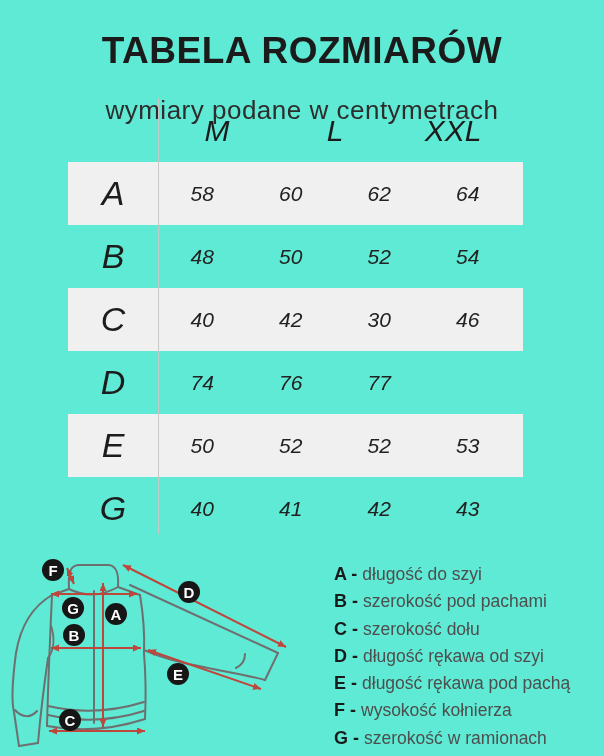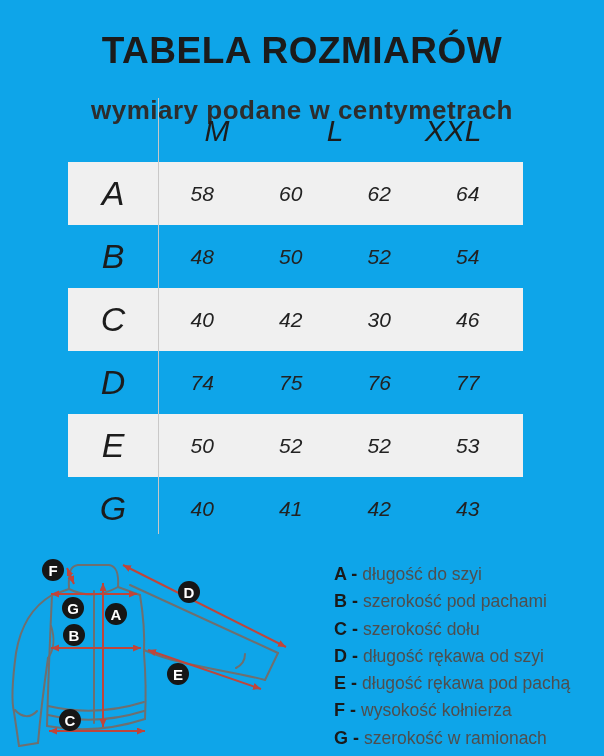--- a/index.html
+++ b/index.html
@@ -1,22 +1,22 @@
 <!DOCTYPE html>
 <html><head>
 <meta charset="utf-8">
 <style>
   html,body{margin:0;padding:0;}
   body{width:604px;height:756px;background:#ffffff;font-family:"Liberation Sans",sans-serif;}
-  .page{position:relative;width:604px;height:756px;background:#0ea5e9;overflow:hidden;}
+  .page{position:relative;width:604px;height:756px;background:#5eead4;overflow:hidden;}
 
   
   .hdr{position:absolute;top:6px;left:0;width:604px;text-align:center;}
   .title{font-size:37px;font-weight:800;color:#1b1b1b;line-height:1.08;letter-spacing:0.5px;}
-  .subtitle{font-size:26px;font-weight:700;color:#2d2d2d;line-height:1.1;letter-spacing:0.5px;}
+  .subtitle{font-size:26px;font-weight:400;color:#2d2d2d;line-height:1.1;letter-spacing:0.5px;}
 
   
   .table-wrap{position:absolute;top:100px;left:0;width:604px;height:458px;font-style:italic;}
   .thead{position:absolute;left:158px;top:0;width:354px;height:62px;display:flex;}
   .hcell{flex:1;display:flex;align-items:center;justify-content:center;
          font-size:30px;color:#1c1c1c;font-weight:400;}
   .tbody{position:absolute;left:68px;top:62px;width:455px;}
   .trow{display:flex;height:63px;align-items:center;}
   .trow.stripe{background:#f0f0f0;}
   .rlabel{width:90px;text-align:center;font-size:34px;color:#1c1c1c;}
@@ -65,21 +65,20 @@
         <div class="trow stripe">
           <div class="rlabel">C</div>
           <div class="vcell">40</div>
           <div class="vcell">42</div>
           <div class="vcell">30</div>
           <div class="vcell">46</div>
         </div>
         <div class="trow">
           <div class="rlabel">D</div>
           <div class="vcell">74</div>
-          <div class="vcell">75</div>
           <div class="vcell">76</div>
           <div class="vcell">77</div>
         </div>
         <div class="trow stripe">
           <div class="rlabel">E</div>
           <div class="vcell">50</div>
           <div class="vcell">52</div>
           <div class="vcell">52</div>
           <div class="vcell">53</div>
         </div>

